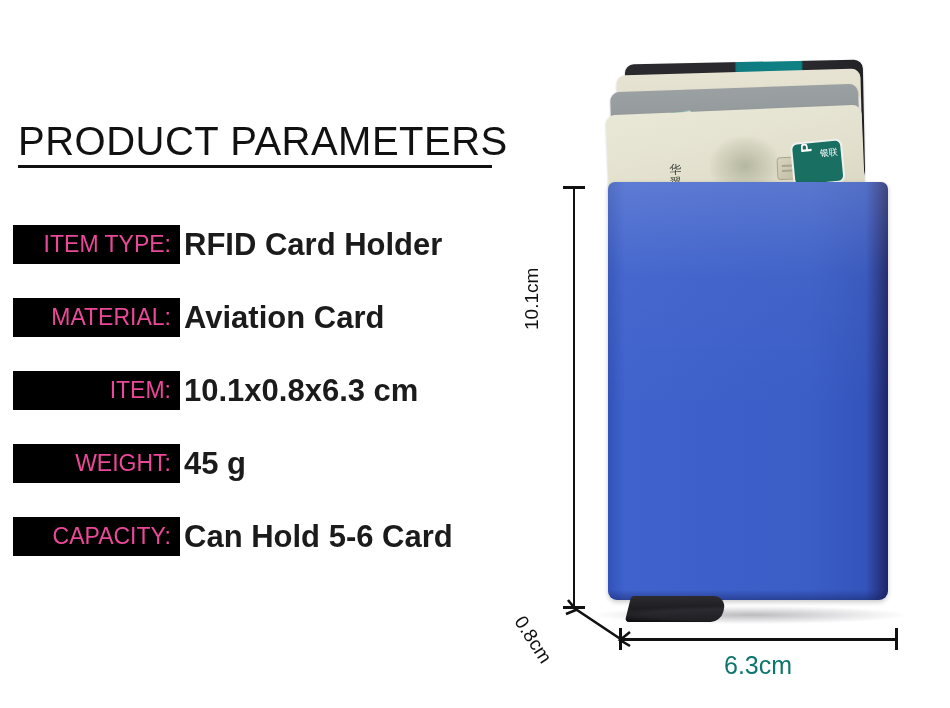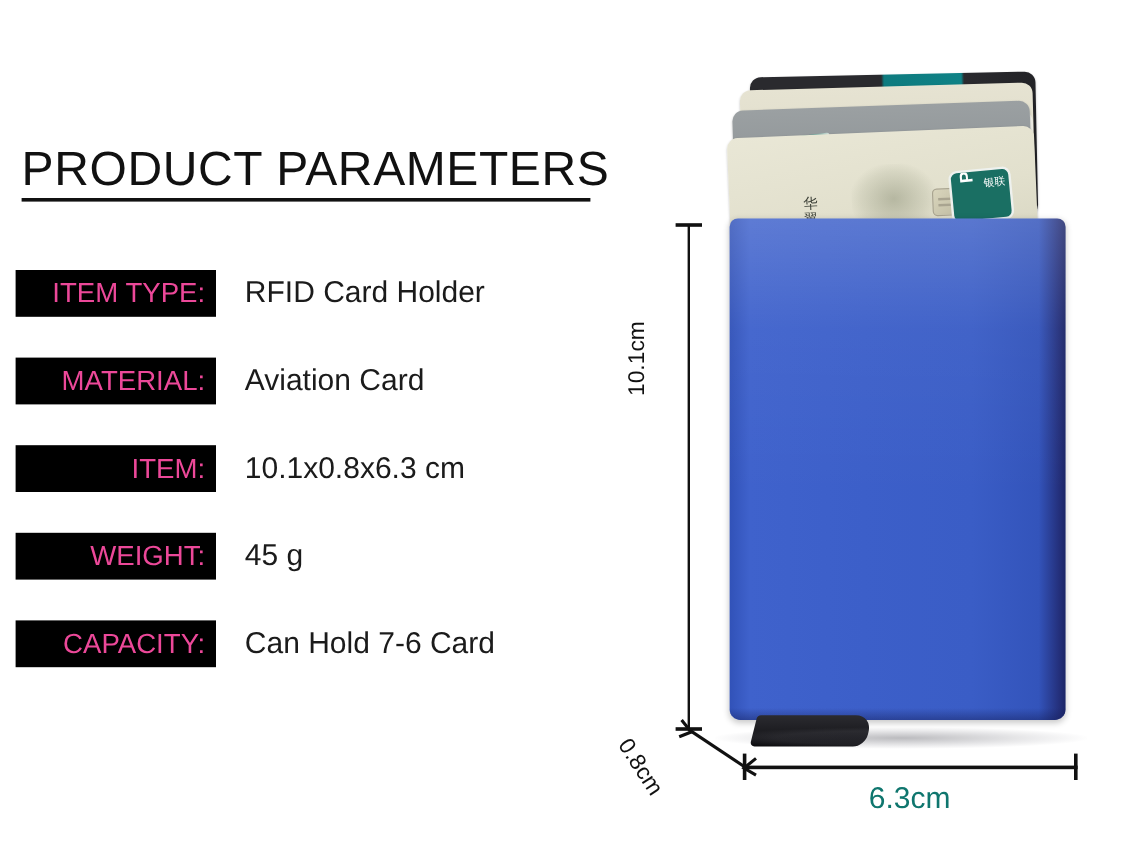--- a/index.html
+++ b/index.html
@@ -63,27 +63,28 @@
     color: #ec4899;
     font-size: 23px;
     line-height: 39px;
     text-align: right;
     padding-right: 9px;
     box-sizing: border-box;
     white-space: nowrap;
   }
   .spec-value {
     position: absolute;
-    left: 204px;
+    left: 184px;
     top: 6px;
     height: 39px;
     line-height: 39px;
-    font-size: 25px;
+    font-size: 31px;
     color: #1b1b1b;
     white-space: nowrap;
+    font-weight: bold;
   }
 
   
   #product-figure {
     position: absolute;
     left: 530px;
     top: 40px;
     width: 420px;
     height: 668px;
   }
@@ -370,21 +371,21 @@
       <div class="spec-value">10.1x0.8x6.3 cm</div>
     </div>
 
     <div class="spec-row">
       <div class="spec-label">WEIGHT:</div>
       <div class="spec-value">45  g</div>
     </div>
 
     <div class="spec-row">
       <div class="spec-label">CAPACITY:</div>
-      <div class="spec-value">Can Hold 7-6 Card</div>
+      <div class="spec-value">Can Hold 5-6 Card</div>
     </div>
 
   </div>
 
   <div id="product-figure">
 
     <div id="card-stack">
       <div class="card" id="card-dark"></div>
       <div class="card" id="card-beige-top"></div>
       <div class="card" id="card-white-edge"></div>

